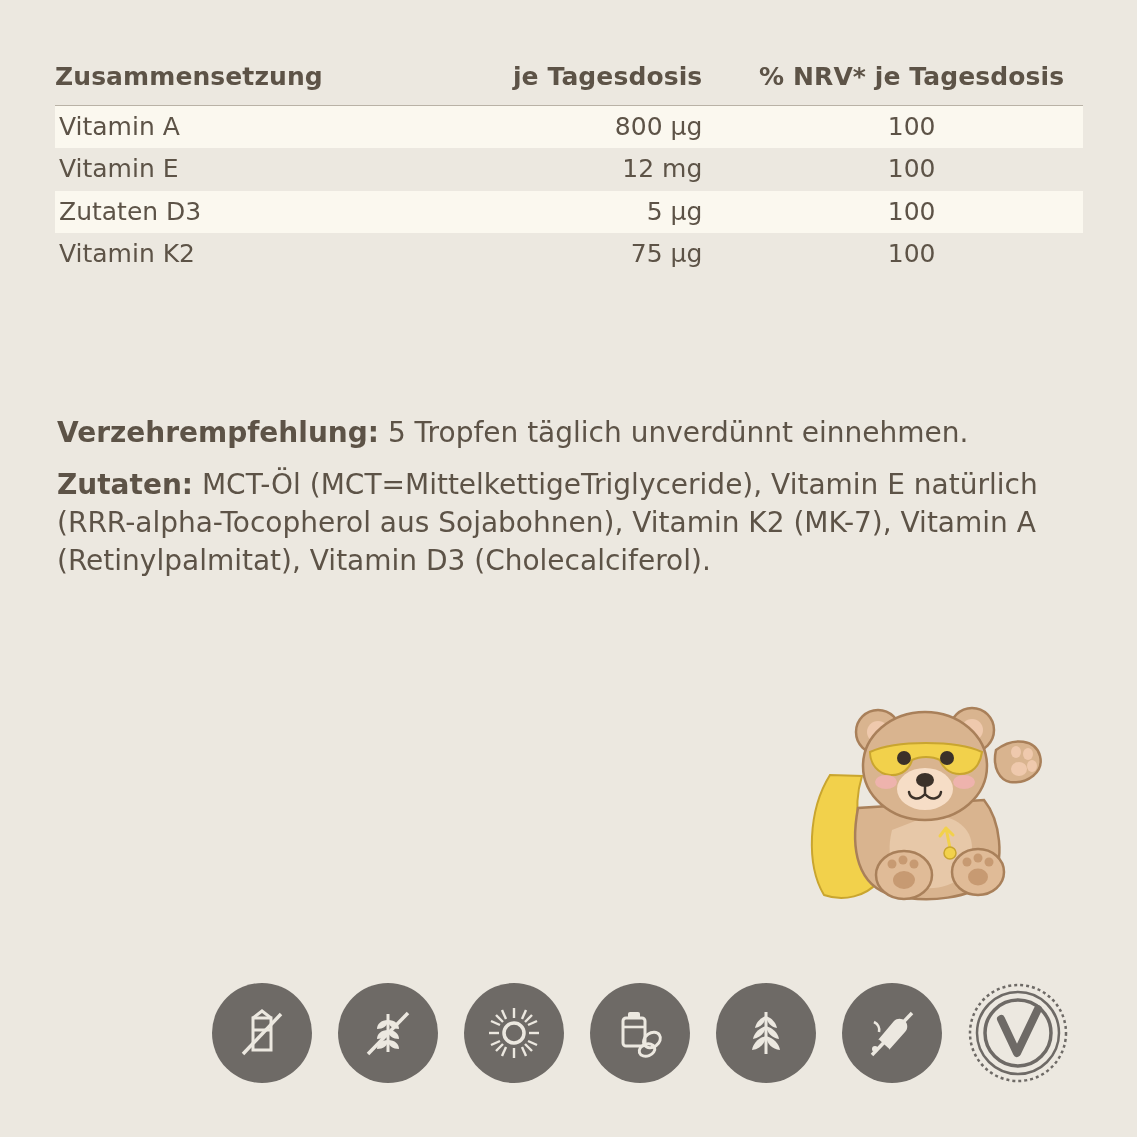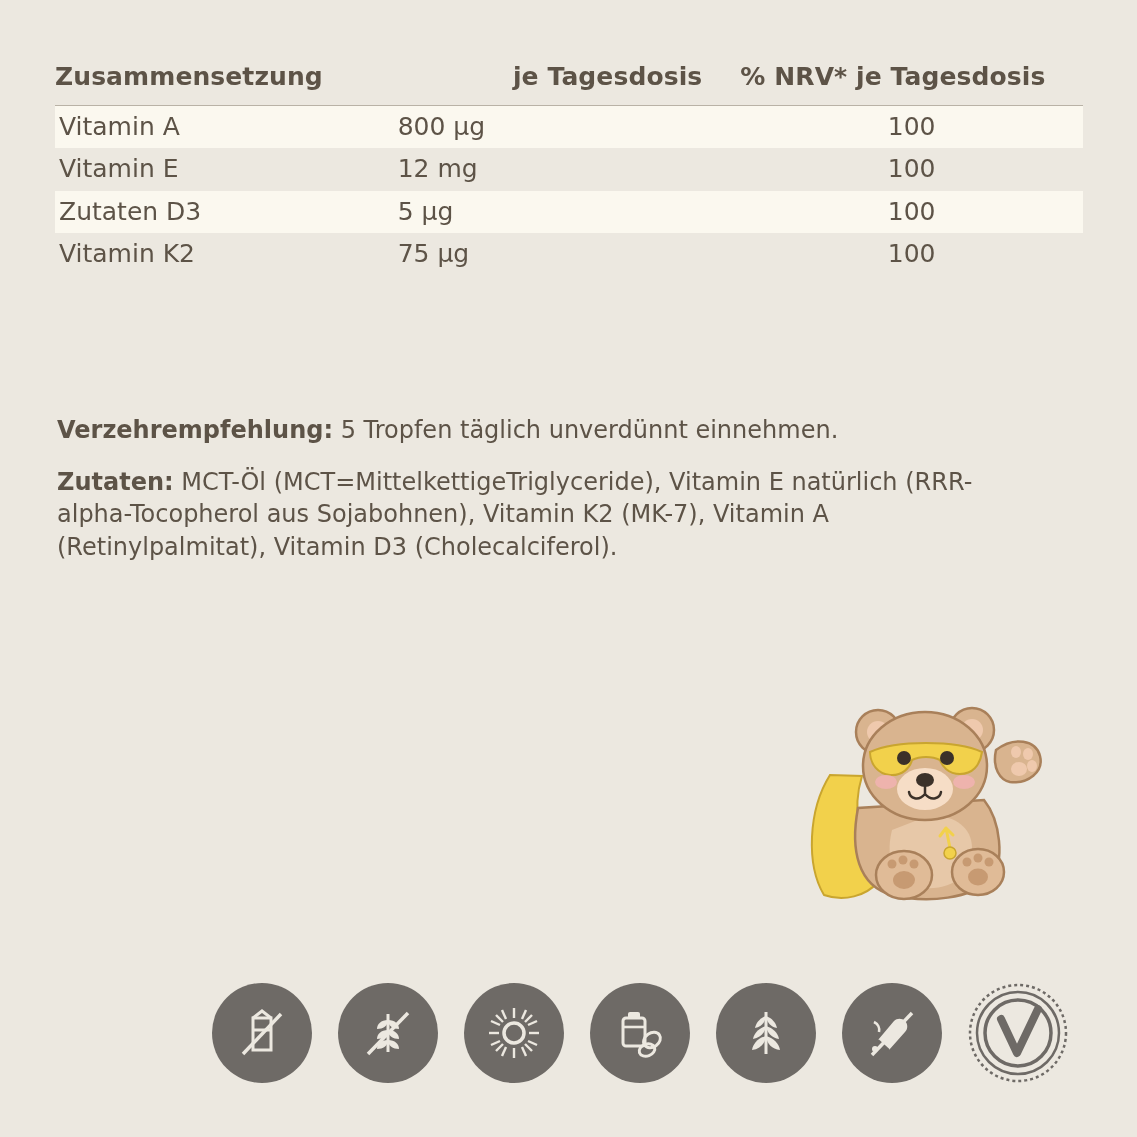--- a/index.html
+++ b/index.html
@@ -39,30 +39,30 @@
     font-size: 25px;
     font-weight: bold;
     color: #5d5347;
     padding: 0 0 14px 0;
     text-align: left;
     border-bottom: 1.5px solid #b9b2a6;
     letter-spacing: 0.1px;
     margin-top: 12px;
   }
   table.nutrition th.c2 { text-align: right; padding-right: 38px; }
-  table.nutrition th.c3 { }
+  table.nutrition th.c3 { text-align: center; }
 
   table.nutrition td {
     font-size: 25px;
     color: #5d5347;
     padding: 5px 0 6px 0;
     line-height: 1.25;
   }
   table.nutrition td.c1 { padding-left: 4px; }
-  table.nutrition td.c2 { padding-right: 38px; }
+  table.nutrition td.c2 { text-align: right; padding-right: 38px; }
   table.nutrition td.c3 { text-align: center; }
 
   table.nutrition tbody tr.alt td {
     background: #fbf8ef;
     margin-top: 28px;
   }
 
   
   .footnote {
     position: absolute;
@@ -73,21 +73,21 @@
     line-height: 1.32;
     color: #5d5347;
   }
   .footnote .l2 { display: block; padding-left: 22px; }
 
   
   .textblock {
     position: absolute;
     left: 57px;
     width: 985px;
-    font-size: 24px;
+    font-size: 28px;
     line-height: 1.35;
     color: #5d5347;
   }
   .textblock.rec { top: 414px; }
   .textblock.ing { top: 466px; }
   .textblock b { font-weight: bold; }
 
   
   .bear {
     position: absolute;

